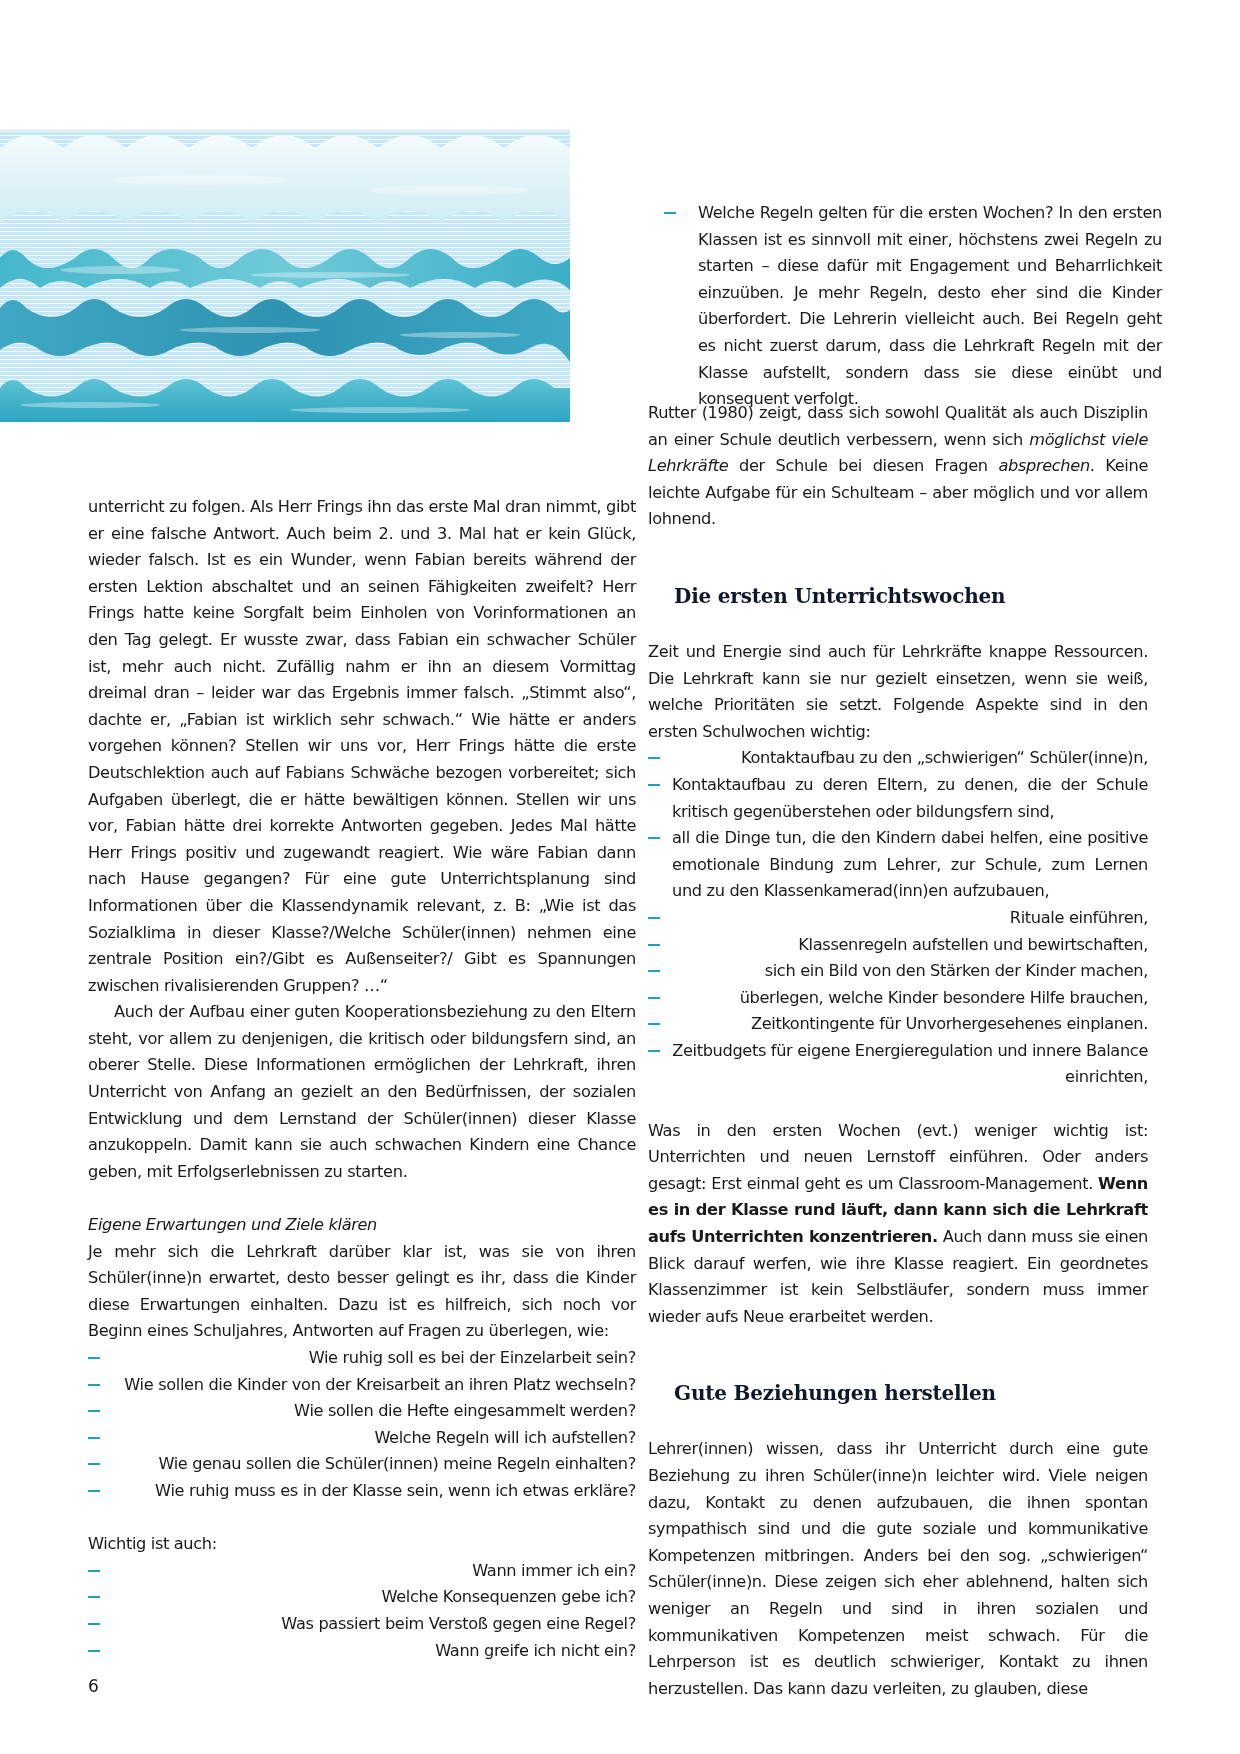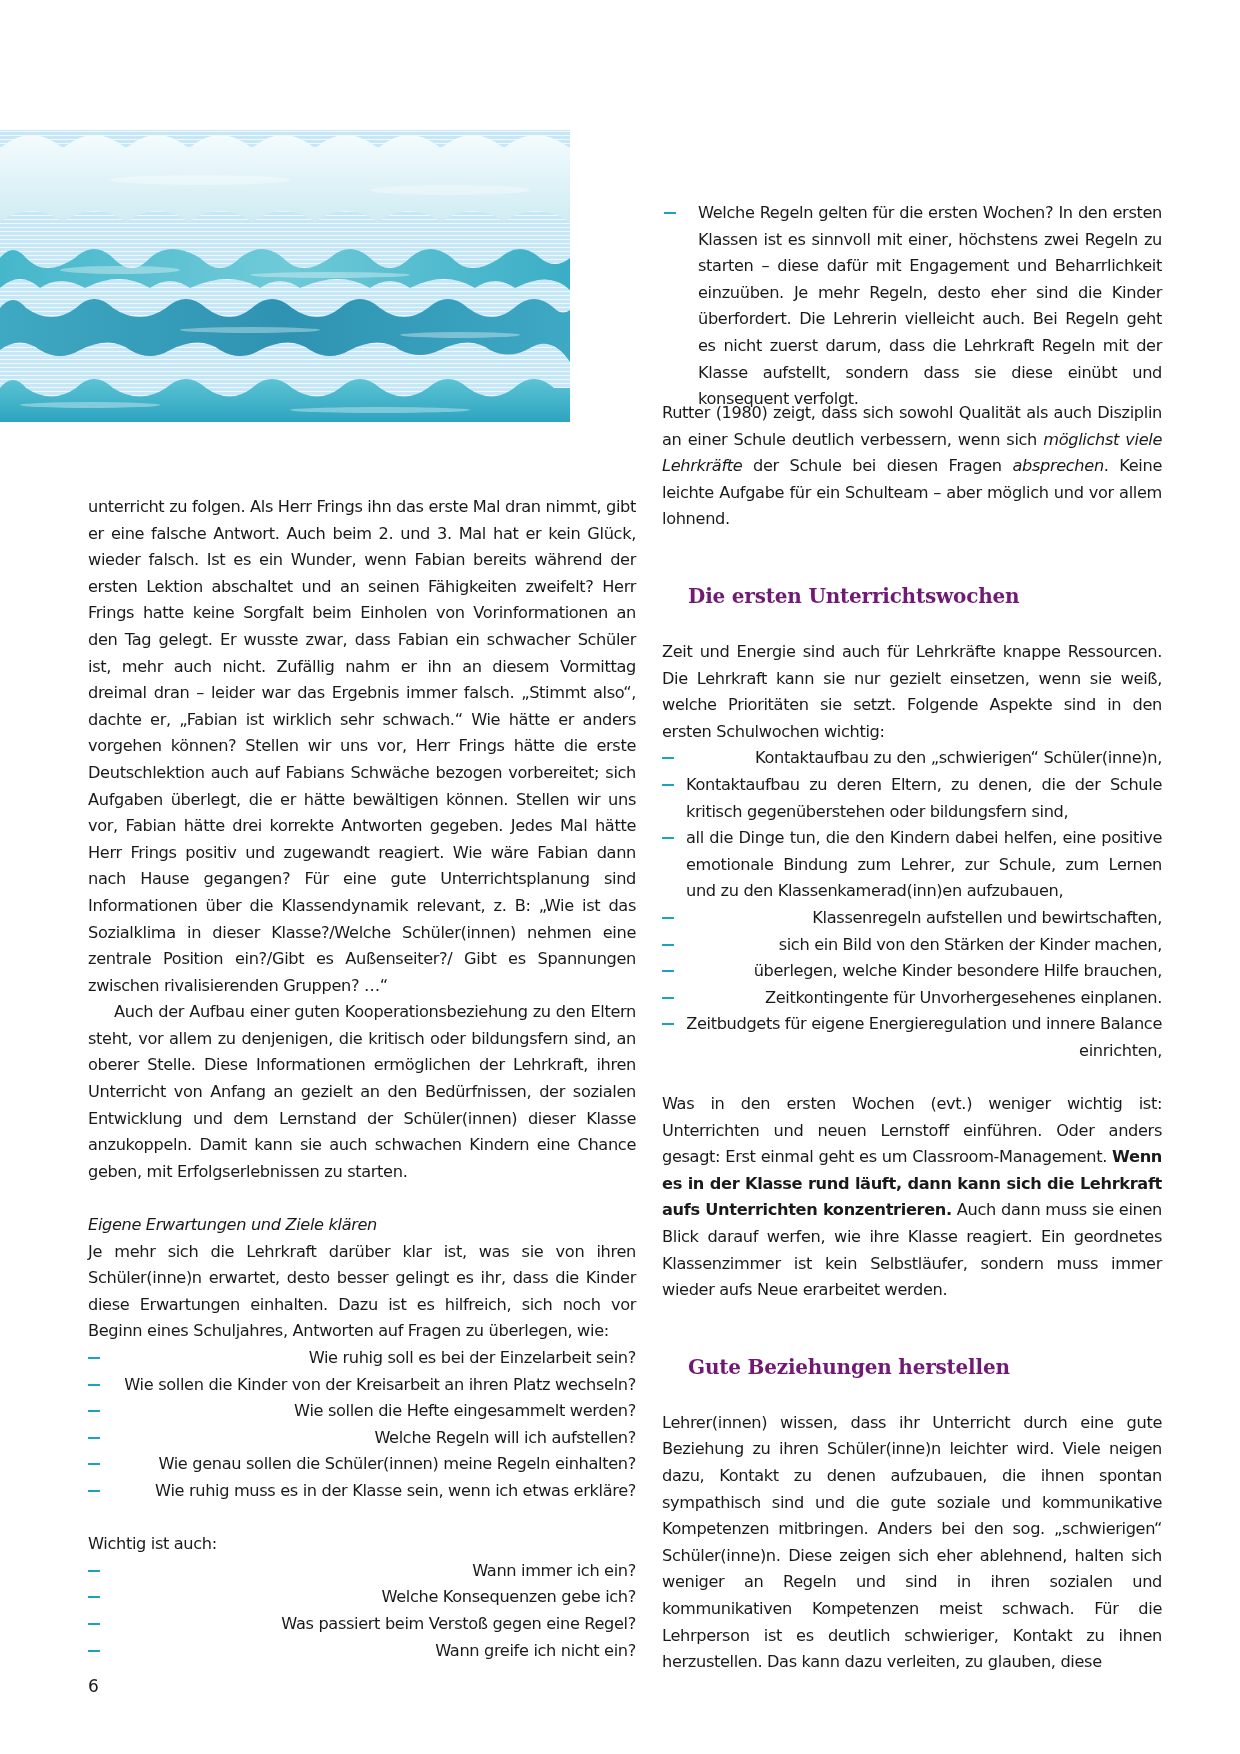--- a/index.html
+++ b/index.html
@@ -8,35 +8,35 @@
   .page { position: absolute; inset: 0; }
 
   
   .wave-art { position: absolute; left: 0; top: 130px; width: 570px; height: 292px; overflow: hidden; }
   .wave-art svg { display: block; }
 
   
   .col { position: absolute; font-size: 16.2px; line-height: 26.6px; letter-spacing: -0.35px; }
   .col-left  { left: 88px;  top: 494px; width: 548px; }
   .col-right-top { left: 662px; top: 200px; width: 500px; }
-  .col-right { left: 662px; top: 400px; width: 500px; }
+  .col-right { left: 648px; top: 400px; width: 500px; }
 
   p { margin: 0; text-align: justify; hyphens: manual; }
   p.indent { text-indent: 26px; }
   .gap { height: 26.6px; }
   .gap-lg { height: 50px; }
 
   ul.dash { list-style: none; margin: 0; padding: 0; }
   ul.dash li { position: relative; padding-left: 24px; text-align: right; }
   ul.dash li.just { text-align: justify; }
   ul.dash li .dash-icon { position: absolute; left: 0; top: 12px; width: 12px; height: 2px; background: #1aa3bd; }
   .col-right-top ul.dash li { padding-left: 36px; }
   .col-right-top ul.dash li .dash-icon { left: 2px; }
 
-  h2.section { font-family: "DejaVu Serif", serif; font-weight: bold; color: #701a75;
+  h2.section { font-family: "DejaVu Serif", serif; font-weight: bold; color: #0f172a;
                font-size: 20px; letter-spacing: -0.2px; margin: 0; padding-left: 26px; line-height: 26px; }
   .subhead { font-style: italic; }
   .bold { font-weight: bold; }
   .it { font-style: italic; }
 
   .page-number { position: absolute; left: 88px; top: 1676px; font-size: 17px; }
 </style>
 </head>
 <body>
 
@@ -129,20 +129,21 @@
 
     <div class="gap-lg"></div>
     <h2 class="section">Die ersten Unterrichtswochen</h2>
     <div style="height:30px"></div>
 
     <p>Zeit und Energie sind auch für Lehrkräfte knappe Ressourcen. Die Lehrkraft kann sie nur gezielt einsetzen, wenn sie weiß, welche Prioritäten sie setzt. Folgende Aspekte sind in den ersten Schulwochen wichtig:</p>
     <ul class="dash">
       <li><span class="dash-icon"></span><span>Kontaktaufbau zu den „schwierigen“ Schüler(inne)n,</span></li>
       <li class="just"><span class="dash-icon"></span><span>Kontaktaufbau zu deren Eltern, zu denen, die der Schule kritisch gegenüberstehen oder bildungsfern sind,</span></li>
       <li class="just"><span class="dash-icon"></span><span>all die Dinge tun, die den Kindern dabei helfen, eine positive emotionale Bindung zum Lehrer, zur Schule, zum Lernen und zu den Klassenkamerad(inn)en aufzubauen,</span></li>
+      <li><span class="dash-icon"></span><span>Rituale einführen,</span></li>
       <li><span class="dash-icon"></span><span>Klassenregeln aufstellen und bewirtschaften,</span></li>
       <li><span class="dash-icon"></span><span>sich ein Bild von den Stärken der Kinder machen,</span></li>
       <li><span class="dash-icon"></span><span>überlegen, welche Kinder besondere Hilfe brauchen,</span></li>
       <li><span class="dash-icon"></span><span>Zeitkontingente für Unvorhergesehenes einplanen.</span></li>
       <li><span class="dash-icon"></span><span>Zeitbudgets für eigene Energieregulation und innere Balance einrichten,</span></li>
     </ul>
     <div class="gap"></div>
     <p><span>Was in den ersten Wochen (evt.) weniger wichtig ist: Unterrichten und neuen Lernstoff einführen. Oder anders gesagt: Erst einmal geht es um Classroom-Management. </span><span class="bold">Wenn es in der Klasse rund läuft, dann kann sich die Lehrkraft aufs Unterrichten konzentrieren.</span><span> Auch dann muss sie einen Blick darauf werfen, wie ihre Klasse reagiert. Ein geordnetes Klassenzimmer ist kein Selbstläufer, sondern muss immer wieder aufs Neue erarbeitet werden.</span></p>
 
     <div class="gap-lg"></div>

